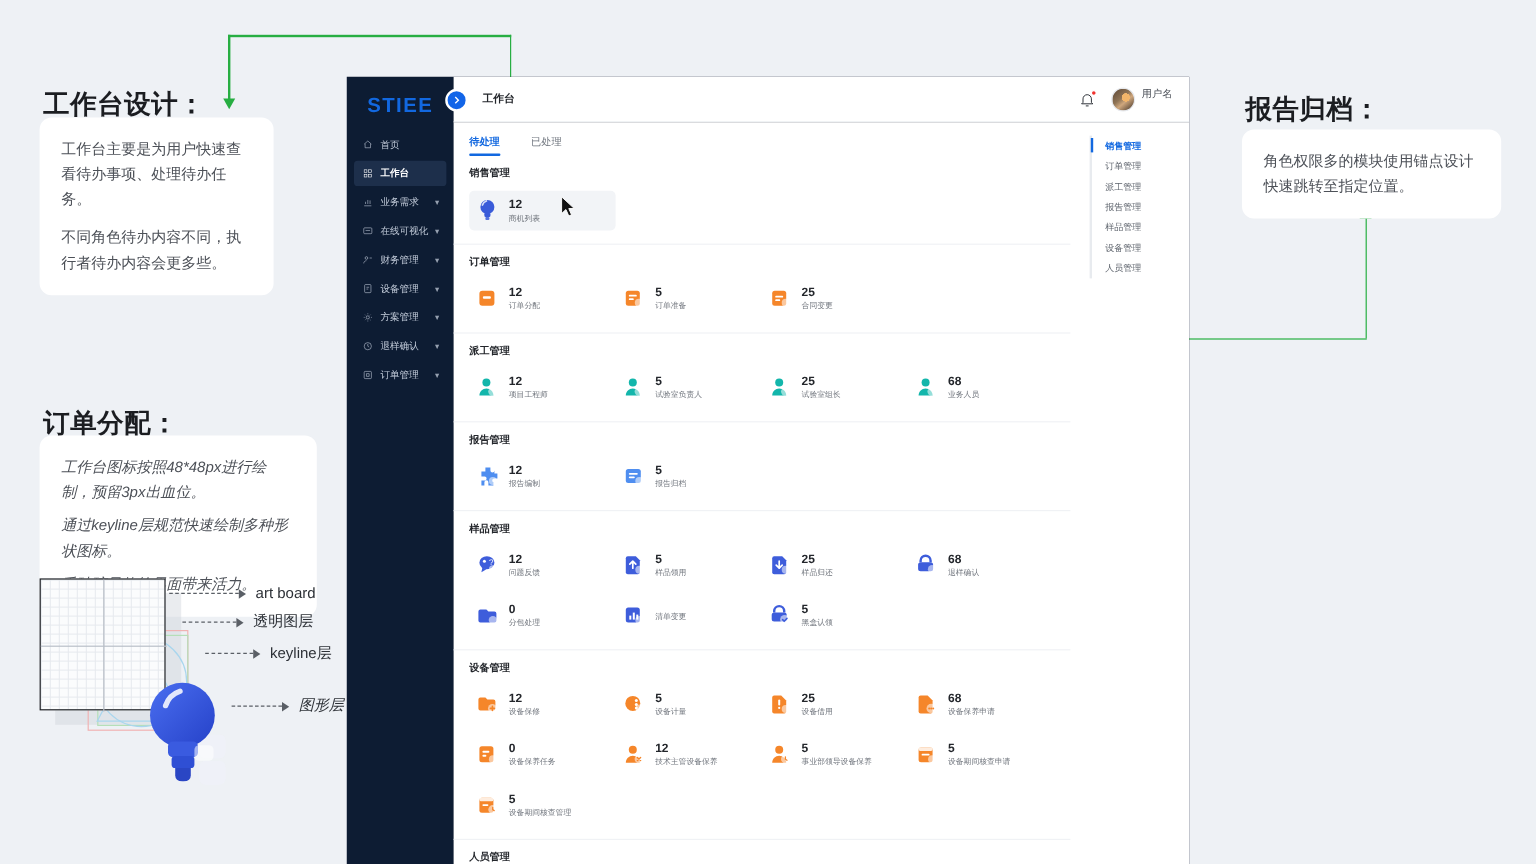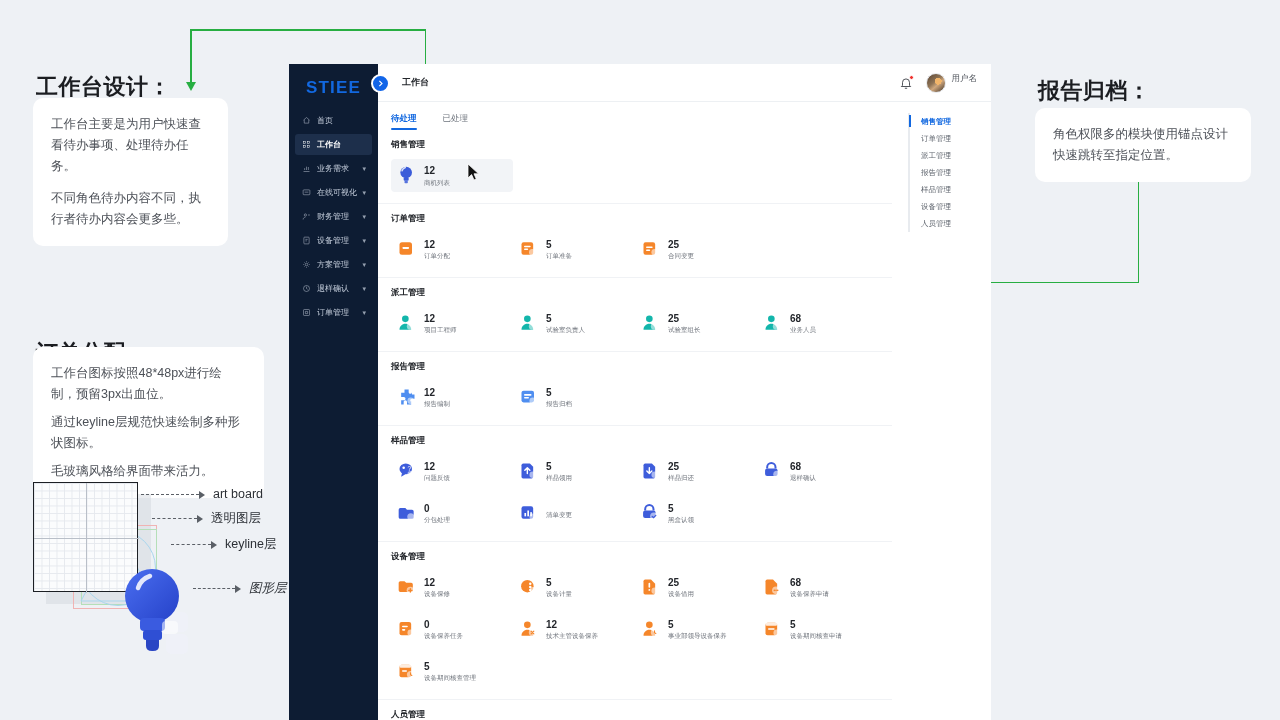--- a/index.html
+++ b/index.html
@@ -225,21 +225,21 @@
   <div class="gline" style="left:1137.5px; top:182px; width:1.6px; height:100px;"></div>
   <div class="garrow up" style="left:1133px; top:173px;"></div>
 
   <div class="anno-title" style="left:36px; top:72px;">工作台设计：</div>
   <div class="anno-card" style="left:33px; top:98px; width:195px;">
     <p>工作台主要是为用户快速查看待办事项、处理待办任务。</p>
     <p>不同角色待办内容不同，执行者待办内容会更多些。</p>
   </div>
 
   <div class="anno-title" style="left:36px; top:338px;">订单分配：</div>
-  <div class="anno-card tight" style="left:33px; top:347px; width:231px;">
+  <div class="anno-card tight" style="left:33px; top:363px; width:231px;font-style:italic;">
     <p>工作台图标按照48*48px进行绘制，预留3px出血位。</p>
     <p>通过keyline层规范快速绘制多种形状图标。</p>
     <p>毛玻璃风格给界面带来活力。</p>
   </div>
 
   <div class="anno-title" style="left:1038px; top:76px;">报告归档：</div>
   <div class="anno-card" style="left:1035px; top:108px; width:216px;">
     <p>角色权限多的模块使用锚点设计快速跳转至指定位置。</p>
   </div>
 

